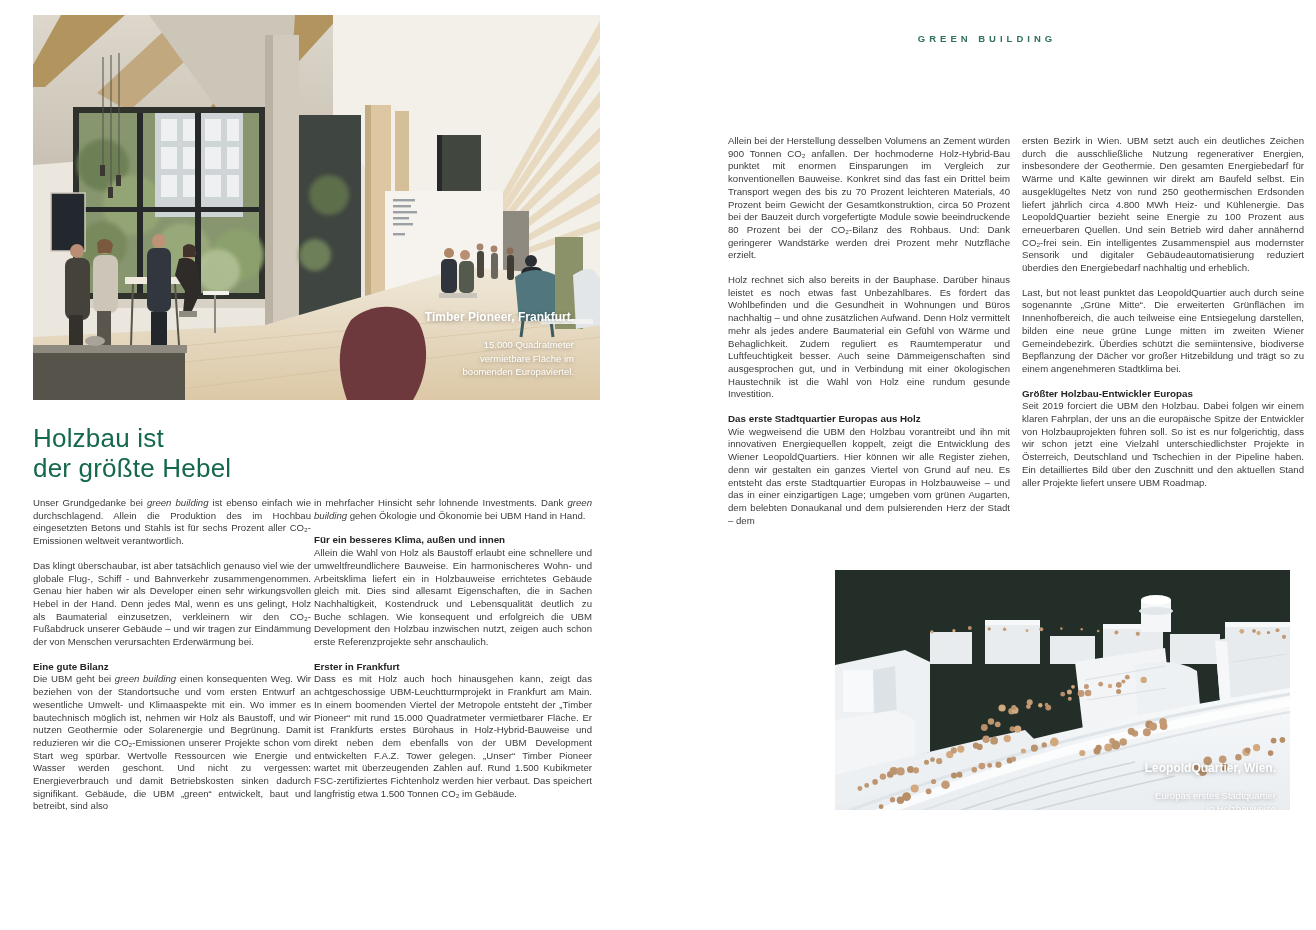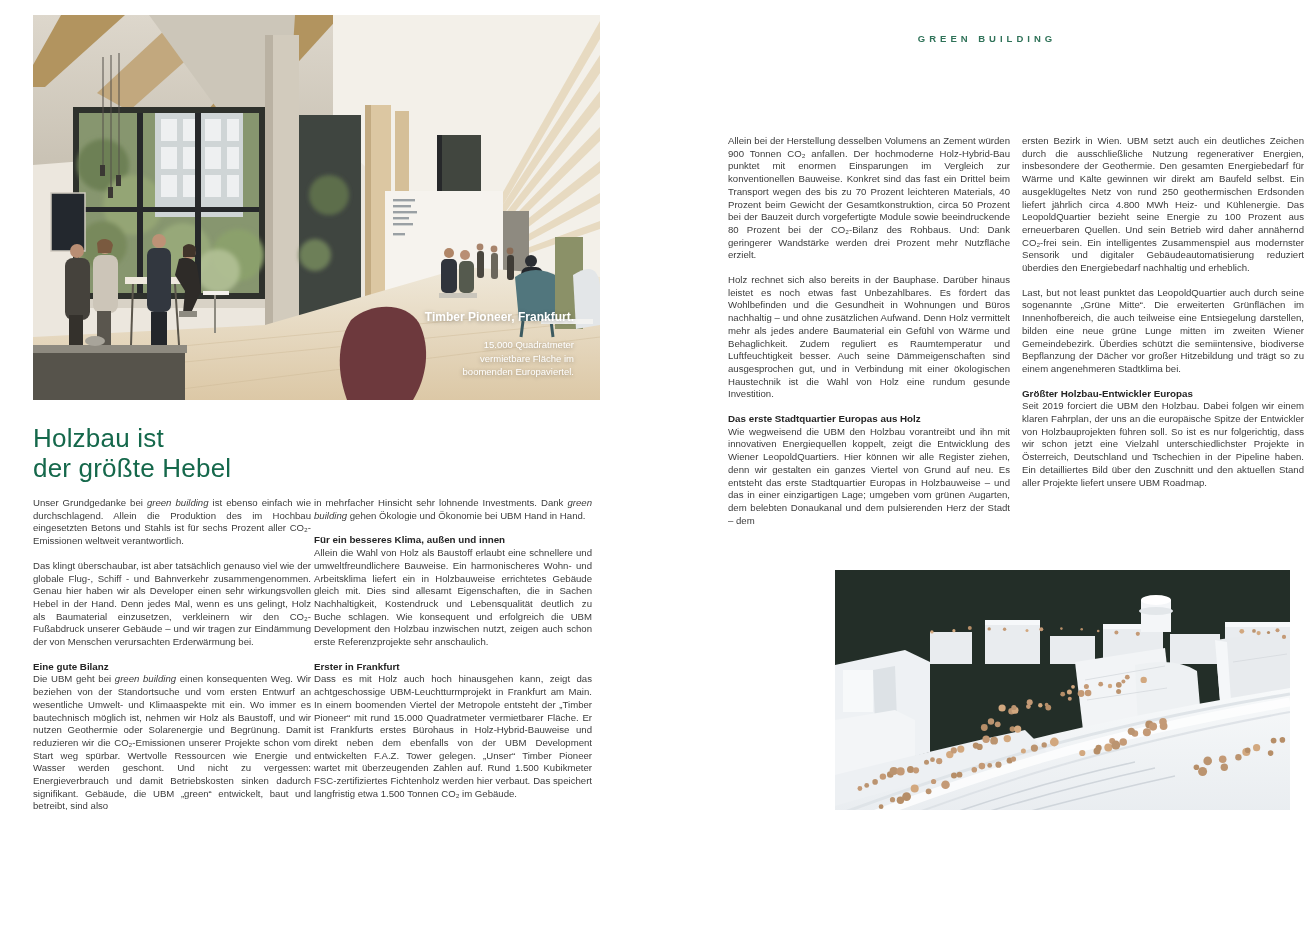--- a/index.html
+++ b/index.html
@@ -424,17 +424,22 @@
           <circle cx="281.4" cy="62.5" r="2.0" fill="#c49a76"></circle>
           <circle cx="302.8" cy="63.8" r="2.1" fill="#c49a76"></circle>
           <circle cx="406.8" cy="61.3" r="2.4" fill="#d2a87f"></circle>
           <circle cx="419.0" cy="60.9" r="1.9" fill="#bb9470"></circle>
           <circle cx="423.6" cy="63.1" r="2.1" fill="#d2a87f"></circle>
           <circle cx="433.5" cy="62.5" r="1.6" fill="#b68e68"></circle>
           <circle cx="442.5" cy="60.2" r="2.0" fill="#c49a76"></circle>
           <circle cx="449.0" cy="66.9" r="2.1" fill="#c49a76"></circle>
         </g>
     </svg>
+    <figcaption class="caption cap-model">
+      <div class="cap-title">LeopoldQuartier, Wien.</div>
+      <div>Europas erstes Stadtquartier
+in Holzbauweise</div>
+    </figcaption>
   </figure>
 
   <div class="pageno pageno-left">24</div>
 
 </div>
 
 </body></html>

